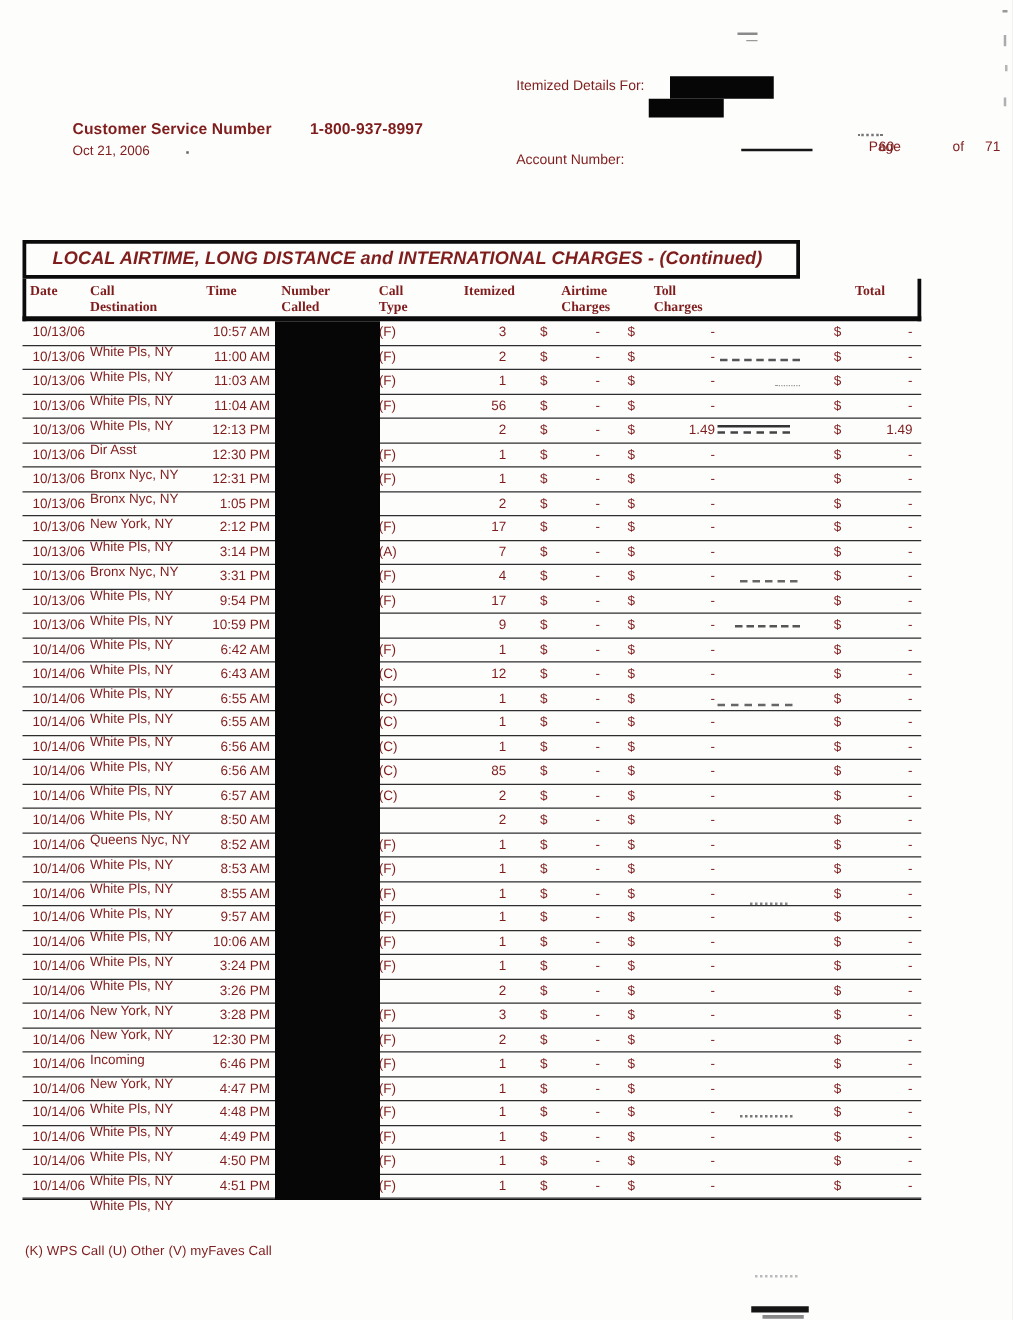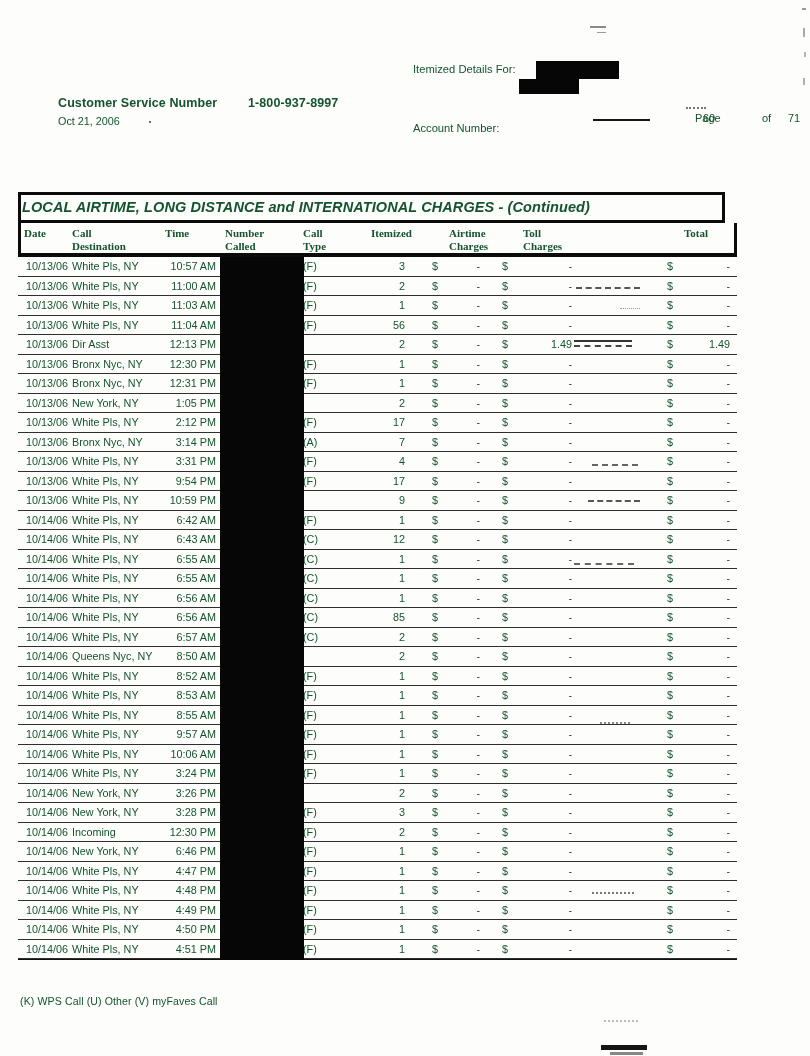--- a/index.html
+++ b/index.html
@@ -1,36 +1,36 @@
 <!DOCTYPE html>
 <html><head>
 <meta charset="utf-8">
 <style>
   html,body { margin:0; padding:0; background:#e8e8e6; }
   .page {
     position:relative; width:810px; height:1056px; margin:0 auto;
-    background:#fdfdfc; overflow:hidden; color:#14532d;
+    background:#fdfdfc; overflow:hidden; color:#7f1d1d;
     font-family:"Liberation Sans","DejaVu Sans",sans-serif;
   }
   .abs { position:absolute; }
   .redact { position:absolute; background:#060606; }
 
   
   .lbl-sm { font-size:11.2px; }
   .cs-line { font-size:12.5px; font-weight:bold; letter-spacing:0.1px; }
   .date-line { font-size:10.8px; }
   .page-line { font-size:11px;padding-left:40px; }
   .page-rule { background:#161616; height:2px; }
 
   
   .tbl-title {
-    left:18px; top:192px; width:707px; height:31px; box-sizing:border-box;
+    left:18px; top:192px; width:622px; height:31px; box-sizing:border-box;
     border:3px solid #0b0b0b; background:#fdfdfc;
     font-size:14.5px; font-weight:bold; font-style:italic;
-    line-height:24px; padding-left:1px; letter-spacing:0.1px;
+    line-height:24px; padding-left:21px; letter-spacing:0.1px;
     white-space:nowrap; overflow:hidden;
   }
   .tbl-head {
     left:18px; top:223px; width:719px; height:34px; box-sizing:border-box;
     border-left:3px solid #0b0b0b; border-right:3px solid #0b0b0b; border-bottom:4px solid #0b0b0b;font-family:Liberation Serif, serif;
   }
   .hc { position:absolute; top:4px; font-size:11px; font-weight:bold; line-height:12.5px; white-space:pre; }
   .h-date  { left:3px; }
   .h-dest  { left:51px; }
   .h-time  { left:144px; }
@@ -38,21 +38,21 @@
   .h-type  { left:282px; }
   .h-min   { left:350px; }
   .h-air   { left:428px; }
   .h-toll  { left:502px; }
   .h-total { left:663px; }
 
   .tbl-rows { left:18px; top:257px; width:719px; border-bottom:1px solid #111; }
   .trow { position:relative; height:19.5px; box-sizing:border-box; border-bottom:1px solid #2e2e2e; }
   .cell { position:absolute; top:3px; font-size:10.8px; white-space:nowrap; line-height:13px; }
   .c-date { left:4px;  width:50px;text-align:center; }
-  .c-dest { left:54px; width:100px; }
+  .c-dest { left:54px; width:100px;margin-top:16px; }
   .c-time { left:128px; width:70px; text-align:right; }
   .c-type { left:285px; width:36px; }
   .c-min  { left:330px; width:57px; text-align:right; }
   .c-asym { left:414px; }
   .c-aamt { left:430px; width:32px; text-align:right; }
   .c-tsym { left:484px; }
   .c-tamt { left:500px; width:54px; text-align:right; }
   .c-gsym { left:649px; }
   .c-gamt { left:665px; width:47px; text-align:right; }
 

